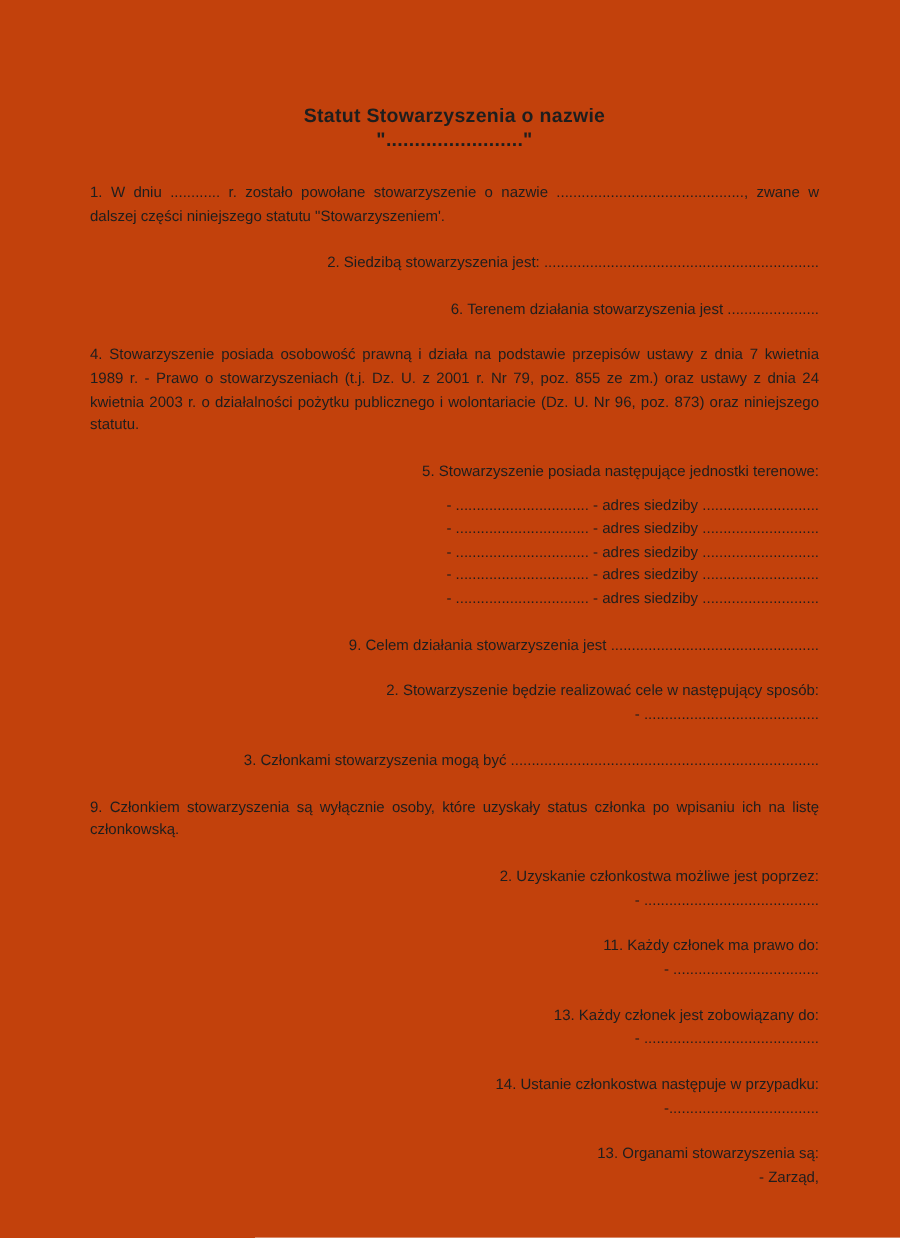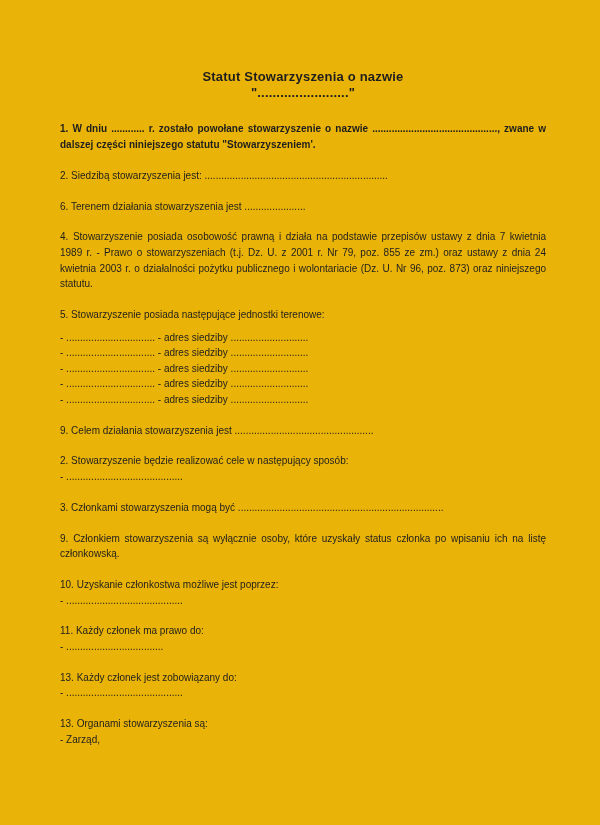--- a/index.html
+++ b/index.html
@@ -12,49 +12,49 @@
     height: 825px;
     overflow: hidden;
     font-family: "Liberation Sans", sans-serif;
     color: #1e1e1e;
   }
   .page {
     box-sizing: border-box;
     width: 600px;
     height: 825px;
     padding: 69px 54px 0 60px;
-    background: #eab308;
+    background: #c2410c;
   }
   .doc-title {
     text-align: center;
     font-weight: bold;
     font-size: 13px;
     line-height: 15.7px;
     letter-spacing: 0.2px;
   }
   .doc-body {
     margin-top: 21px;
     font-size: 10px;
     line-height: 15.6px;
   }
   .block {
     margin: 15.2px 0 0 0;
   }
   .doc-body > .block:first-child {
     margin-top: 10px;
-    font-weight: bold;
   }
   .block.list {
     margin-top: 7px;
   }
   .block.justify .line {
     text-align: justify;
   }
   .line {
     min-height: 15.6px;
+    text-align: right;
   }
 </style>
 </head>
 <body>
 
 <div class="page">
   <div class="doc-title">
     <div>Statut Stowarzyszenia o nazwie</div>
     <div>"........................"</div>
   </div>
@@ -88,29 +88,33 @@
         <div class="line">2. Stowarzyszenie  będzie realizować cele w następujący sposób:</div>
         <div class="line">- ..........................................</div>
       </div>
       <div class="block">
         <div class="line">3. Członkami stowarzyszenia mogą być ..........................................................................</div>
       </div>
       <div class="block justify">
         <div class="line">9. Członkiem stowarzyszenia są wyłącznie osoby, które uzyskały status członka po wpisaniu ich na listę członkowską.</div>
       </div>
       <div class="block">
-        <div class="line">10. Uzyskanie członkostwa możliwe jest poprzez:</div>
+        <div class="line">2. Uzyskanie członkostwa możliwe jest poprzez:</div>
         <div class="line">- ..........................................</div>
       </div>
       <div class="block">
         <div class="line">11. Każdy członek ma prawo do:</div>
         <div class="line">- ...................................</div>
       </div>
       <div class="block">
         <div class="line">13. Każdy członek jest zobowiązany do:</div>
         <div class="line">- ..........................................</div>
       </div>
       <div class="block">
+        <div class="line">14. Ustanie członkostwa następuje w przypadku:</div>
+        <div class="line">-....................................</div>
+      </div>
+      <div class="block">
         <div class="line">13. Organami stowarzyszenia są:</div>
         <div class="line">- Zarząd,</div>
       </div>
     </div>
 </div>
 
 </body></html>

